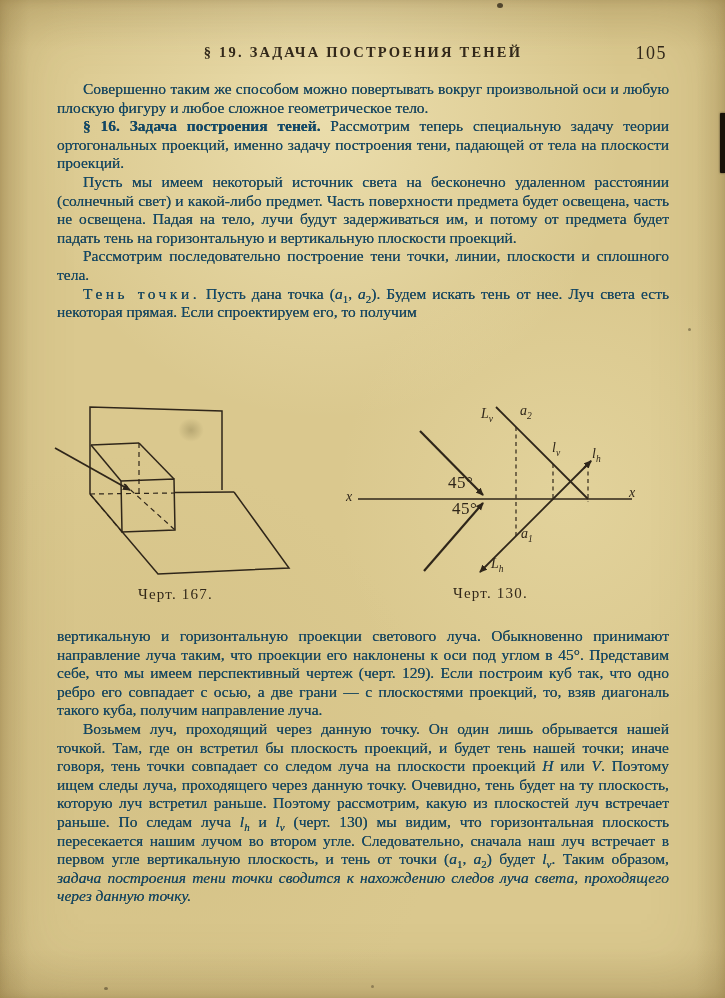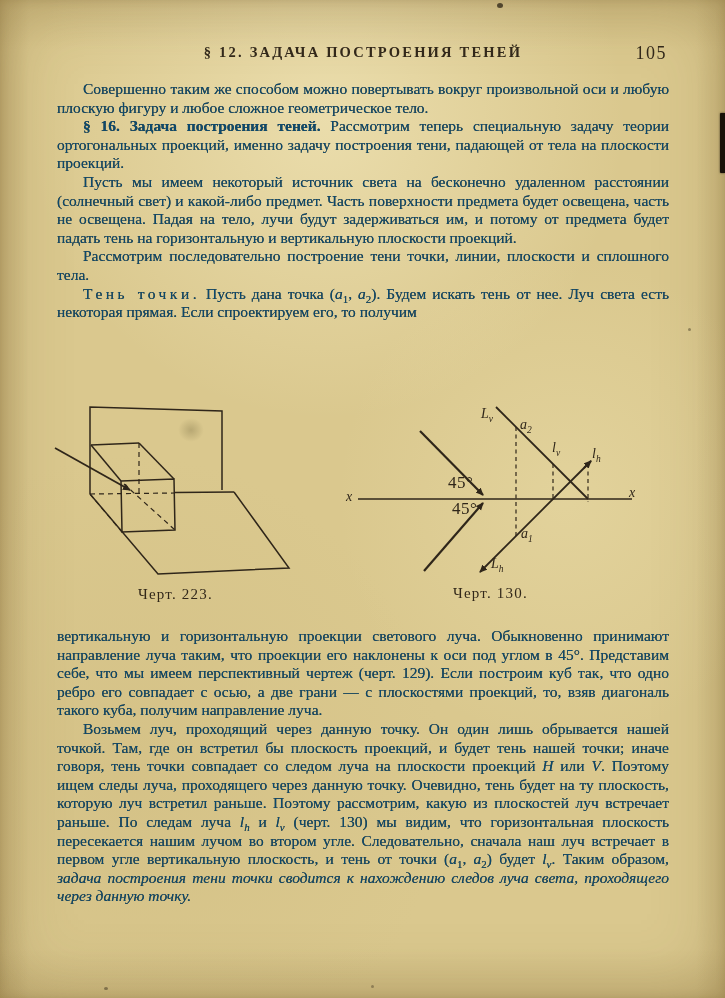--- a/index.html
+++ b/index.html
@@ -79,21 +79,21 @@
     position:absolute;left:178px;top:418px;width:26px;height:24px;border-radius:50%;
     background:radial-gradient(ellipse, rgba(95,85,45,.28), rgba(95,85,45,0) 70%);
   }
 </style>
 </head>
 <body>
 
 <div class="paper"></div>
 
 <div class="running-header">
-  <span class="section-heading">§ 12. ЗАДАЧА ПОСТРОЕНИЯ ТЕНЕЙ</span>
+  <span class="section-heading">§ 19. ЗАДАЧА ПОСТРОЕНИЯ ТЕНЕЙ</span>
   <span class="page-number">105</span>
 </div>
 
 <div class="text-block ink" id="text-upper">
     <p class="para"><span>Совершенно таким же способом можно повертывать вокруг произвольной оси и любую плоскую фигуру и любое сложное геометрическое тело.</span></p>
     <p class="para"><span class="b">§ 16. Задача построения теней.</span><span> Рассмотрим теперь специальную задачу теории ортогональных проекций, именно задачу построения тени, падающей от тела на плоскости проекций.</span></p>
     <p class="para"><span>Пусть мы имеем некоторый источник света на бесконечно удаленном расстоянии (солнечный свет) и какой-либо предмет. Часть поверхности предмета будет освещена, часть не освещена. Падая на тело, лучи будут задерживаться им, и потому от предмета будет падать тень на горизонтальную и вертикальную плоскости проекций.</span></p>
     <p class="para"><span>Рассмотрим последовательно построение тени точки, линии, плоскости и сплошного тела.</span></p>
     <p class="para"><span class="sp">Тень точки.</span><span> Пусть дана точка (</span><span class="i">a</span><sub>1</sub><span>, </span><span class="i">a</span><sub>2</sub><span>). Будем искать тень от нее. Луч света есть некоторая прямая. Если спроектируем его, то получим</span></p>
   </div>
@@ -122,21 +122,21 @@
       <g stroke-dasharray="5 4" stroke-width="1.2">
         <line x1="89" y1="51" x2="89" y2="101"></line>
         <line x1="40" y1="102" x2="72" y2="140"></line>
         <line x1="74" y1="92" x2="125" y2="138"></line>
       </g>
 
       <line x1="5" y1="56" x2="80" y2="98" stroke-width="1.8" marker-end="url(#arr129)"></line>
     </g>
   </svg>
   <div class="smudge" style="left:128px;top:26px;"></div>
-  <span class="fig-caption">Черт. 223.</span>
+  <span class="fig-caption">Черт. 167.</span>
 </div>
 
 <div class="figure" id="fig130">
   <svg width="372" height="215" viewBox="0 0 372 215">
     <defs>
       <marker id="arr130" markerUnits="userSpaceOnUse" markerWidth="10" markerHeight="10" refX="7" refY="3.5" orient="auto">
         <path d="M0,0 L8,3.5 L0,7 z" fill="#2f261a"></path>
       </marker>
     </defs>
     <g stroke="#2f261a" fill="none">
@@ -152,21 +152,21 @@
       <line x1="239" y1="78" x2="246" y2="71" stroke-width="1.8" marker-end="url(#arr130)"></line>
 
       <g stroke-dasharray="4 3.5" stroke-width="1.2">
         <line x1="171" y1="37" x2="171" y2="146"></line>
         <line x1="208" y1="74" x2="208" y2="109"></line>
         <line x1="243" y1="74" x2="243" y2="112"></line>
       </g>
     </g>
   </svg>
   <span class="flabel" style="left:136px;top:17px;"><span>L</span><sub>v</sub></span>
-  <span class="flabel" style="left:175px;top:28px;"><span>a</span><sub>2</sub></span>
+  <span class="flabel" style="left:175px;top:14px;"><span>a</span><sub>2</sub></span>
   <span class="flabel" style="left:207px;top:51px;"><span>l</span><sub>v</sub></span>
   <span class="flabel" style="left:247px;top:57px;"><span>l</span><sub>h</sub></span>
   <span class="flabel" style="left:176px;top:137px;"><span>a</span><sub>1</sub></span>
   <span class="flabel" style="left:146px;top:167px;"><span>L</span><sub>h</sub></span>
   <span class="flabel" style="left:1px;top:100px;">x</span>
   <span class="flabel" style="left:284px;top:96px;">x</span>
   <span class="flabel ang" style="left:103px;top:86px;">45°</span>
   <span class="flabel ang" style="left:107px;top:112px;">45°</span>
   <span class="fig-caption">Черт. 130.</span>
 </div>

